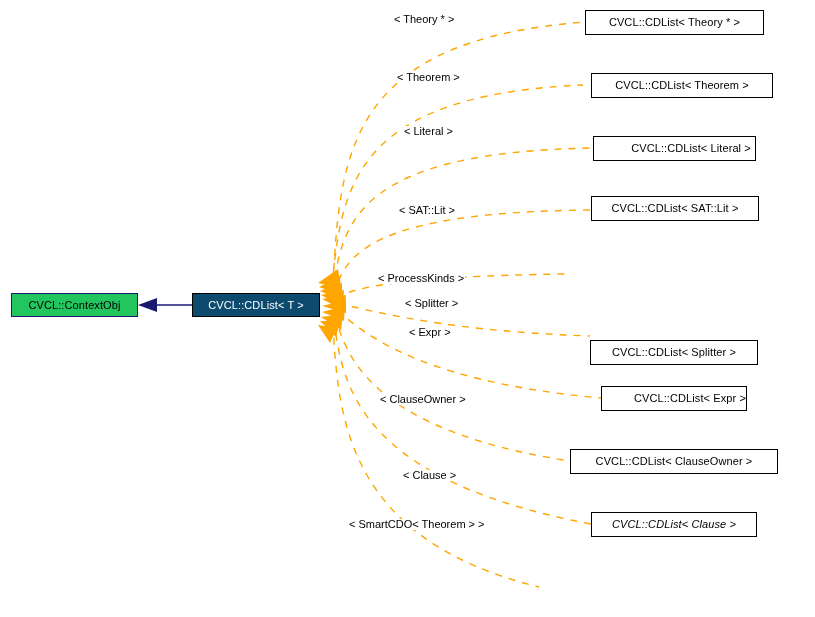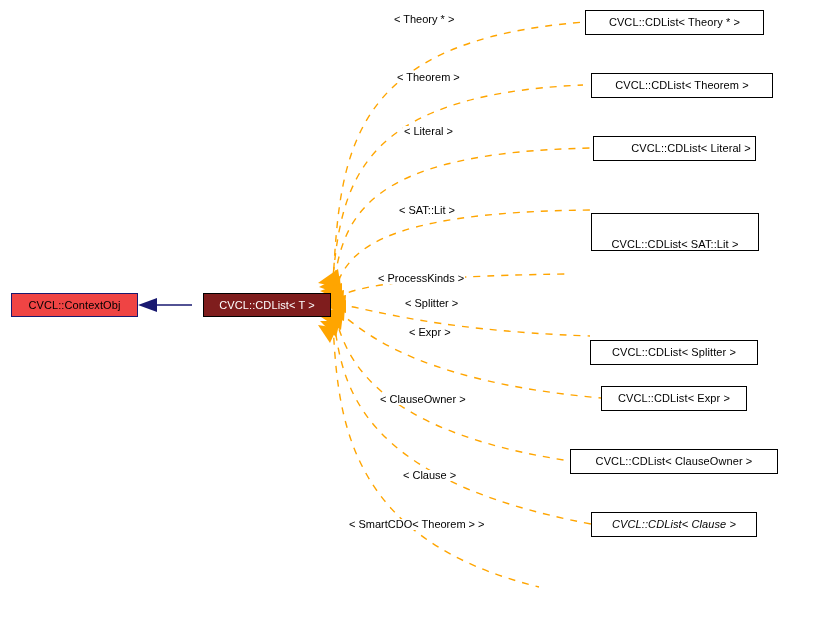--- a/index.html
+++ b/index.html
@@ -33,28 +33,27 @@
     white-space: nowrap;
     letter-spacing: 0.1px;
   }
   .node-plain {
     border: 1px solid #000000;
     background: #ffffff;
     color: #000000;
   }
   .node-base {
     border: 1px solid #191970;
-    background: #ef4444;
+    background: #22c55e;
     color: #000000;
   }
   .node-current {
     border: 1px solid #000000;
-    background: #7f1d1d;
+    background: #0c4a6e;
     color: #ffffff;
-    margin-left: 11px;
   }
   .edge-label {
     position: absolute;
     font-size: 11px;
     line-height: 1;
     color: #000000;
     white-space: nowrap;
     background: #ffffff;
     padding: 0 1px;
   }
@@ -108,27 +107,27 @@
 
   <div class="node node-plain" style="left:585px; top:10px; width:179px; height:25px;">
     <span>CVCL::CDList&lt; Theory * &gt;</span>
   </div>
   <div class="node node-plain" style="left:583px; top:73px; width:182px; height:25px;margin-left:8px;">
     <span>CVCL::CDList&lt; Theorem &gt;</span>
   </div>
   <div class="node node-plain" style="left:593px; top:136px; width:163px; height:25px;padding-left:33px;">
     <span>CVCL::CDList&lt; Literal &gt;</span>
   </div>
-  <div class="node node-plain" style="left:591px; top:213px; width:168px; height:38px;align-items:flex-end;">
+  <div class="node node-plain" style="left:591px; top:196px; width:168px; height:25px;">
     <span>CVCL::CDList&lt; SAT::Lit &gt;</span>
   </div>
   <div class="node node-plain" style="left:590px; top:324px; width:168px; height:25px;margin-top:16px;">
     <span>CVCL::CDList&lt; Splitter &gt;</span>
   </div>
-  <div class="node node-plain" style="left:601px; top:386px; width:146px; height:25px;">
+  <div class="node node-plain" style="left:601px; top:386px; width:146px; height:25px;justify-content:flex-end;">
     <span>CVCL::CDList&lt; Expr &gt;</span>
   </div>
   <div class="node node-plain" style="left:570px; top:449px; width:208px; height:25px;">
     <span>CVCL::CDList&lt; ClauseOwner &gt;</span>
   </div>
   <div class="node node-plain" style="left:591px; top:512px; width:166px; height:25px;font-style:italic;">
     <span>CVCL::CDList&lt; Clause &gt;</span>
   </div>
 
   <div class="edge-label" style="left:393px; top:14px;">&lt; Theory * &gt;</div>

